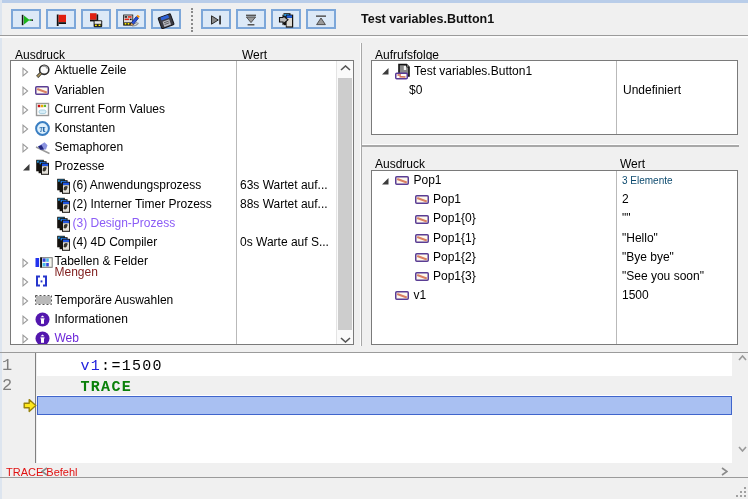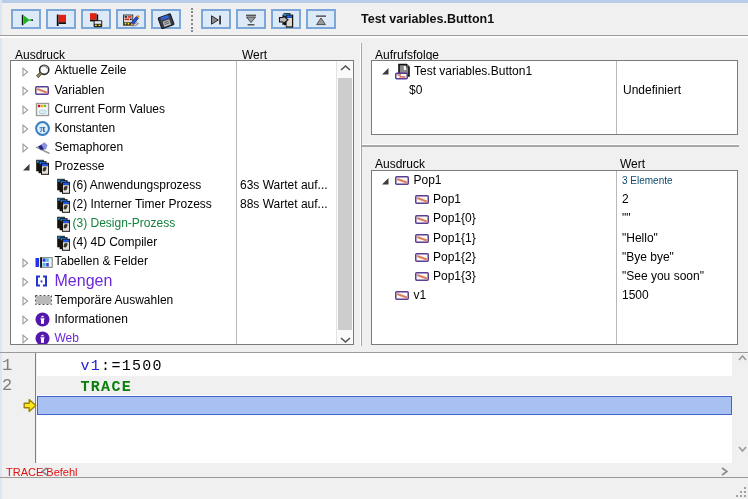--- a/index.html
+++ b/index.html
@@ -188,55 +188,56 @@
           <rect x="1.2" y="0.8" width="7.6" height="11.5" fill="#15120e"></rect>
           <rect x="2.2" y="1.6" width="5.6" height="2.2" fill="#2aa3f0"></rect>
           <rect x="3.6" y="2.2" width="8" height="12" fill="#15120e"></rect>
           <rect x="4.6" y="3" width="6" height="2.3" fill="#1f7ae8"></rect>
           <rect x="6" y="3.8" width="8" height="12" fill="#15120e"></rect>
           <rect x="7" y="4.6" width="6.1" height="2.4" fill="#2055e0"></rect>
           <rect x="7" y="7.2" width="6.1" height="7.6" fill="#e4e1da"></rect>
           <path d="M8 9 q2.2 -1.8 3.8 -0.2 l-1.2 3 q-1.6 1.2 -3 0 Z" fill="#3a372f"></path>
         </g>
       </svg></div>
-    <div style="position:absolute;left:61.5px;top:153.24999999999997px;height:19.1px;line-height:19.1px;font-size:12px;color:#15803d;white-space:nowrap;">(3) Design-Prozess</div>
+    <div style="position:absolute;left:61.5px;top:153.24999999999997px;height:19.1px;line-height:19.1px;font-size:12px;color:#8b5cf6;white-space:nowrap;">(3) Design-Prozess</div>
     <div style="position:absolute;left:45px;top:173.89999999999998px;line-height:0;"><svg width="15" height="16" viewBox="0 0 15 16" style="">
         <g>
           <rect x="1.2" y="0.8" width="7.6" height="11.5" fill="#15120e"></rect>
           <rect x="2.2" y="1.6" width="5.6" height="2.2" fill="#2aa3f0"></rect>
           <rect x="3.6" y="2.2" width="8" height="12" fill="#15120e"></rect>
           <rect x="4.6" y="3" width="6" height="2.3" fill="#1f7ae8"></rect>
           <rect x="6" y="3.8" width="8" height="12" fill="#15120e"></rect>
           <rect x="7" y="4.6" width="6.1" height="2.4" fill="#2055e0"></rect>
           <rect x="7" y="7.2" width="6.1" height="7.6" fill="#e4e1da"></rect>
           <path d="M8 9 q2.2 -1.8 3.8 -0.2 l-1.2 3 q-1.6 1.2 -3 0 Z" fill="#3a372f"></path>
         </g>
       </svg></div>
     <div style="position:absolute;left:61.5px;top:172.34999999999997px;height:19.1px;line-height:19.1px;font-size:12px;color:#000;white-space:nowrap;">(4) 4D Compiler</div>
+    <div style="position:absolute;left:229px;top:172.34999999999997px;width:106px;height:19.1px;line-height:19.1px;font-size:12px;color:#000;white-space:nowrap;overflow:hidden;">0s Warte auf S...</div>
     <div style="position:absolute;left:10.5px;top:196.49999999999997px;line-height:0;"><svg width="7" height="10" viewBox="0 0 7 10" style="">
         <path d="M1 1.2 L5.6 5 L1 8.8 Z" fill="none" stroke="#9a9a9a" stroke-width="1.1"></path>
       </svg></div>
     <div style="position:absolute;left:24px;top:195.49999999999997px;line-height:0;"><svg width="18" height="11" viewBox="0 0 18 11" style="">
         <rect x="0.5" y="1" width="3.6" height="9" fill="#2233ee"></rect>
         <rect x="5.6" y="0.7" width="11.6" height="9.6" fill="#f6f6ee" stroke="#777" stroke-width="1"></rect>
         <rect x="5.2" y="0.5" width="1.8" height="10" fill="#111"></rect>
         <rect x="7.6" y="1.4" width="3" height="3.4" fill="#3344dd"></rect>
         <rect x="11.2" y="1.4" width="2.6" height="3.4" fill="#44b8e8"></rect>
         <rect x="7.6" y="6" width="3" height="3.4" fill="#44b8e8"></rect>
         <rect x="11.2" y="6" width="2.6" height="3.4" fill="#3344dd"></rect>
       </svg></div>
     <div style="position:absolute;left:43.5px;top:191.44999999999996px;height:19.1px;line-height:19.1px;font-size:12px;color:#000;white-space:nowrap;">Tabellen &amp; Felder</div>
     <div style="position:absolute;left:10.5px;top:215.59999999999997px;line-height:0;"><svg width="7" height="10" viewBox="0 0 7 10" style="">
         <path d="M1 1.2 L5.6 5 L1 8.8 Z" fill="none" stroke="#9a9a9a" stroke-width="1.1"></path>
       </svg></div>
     <div style="position:absolute;left:24px;top:214.09999999999997px;line-height:0;"><svg width="13" height="12" viewBox="0 0 13 12" style="">
         <path d="M5 1.5 H2 V10.5 H5 M8 1.5 H11 V10.5 H8" stroke="#2636cc" stroke-width="2" fill="none"></path>
         <rect x="5.6" y="5.4" width="1.8" height="2" fill="#2636cc"></rect>
       </svg></div>
-    <div style="position:absolute;left:43.5px;top:210px;height:19.1px;line-height:19.1px;font-size:16px;color:#6d28d9;white-space:nowrap;">Mengen</div>
+    <div style="position:absolute;left:43.5px;top:202px;height:19.1px;line-height:19.1px;font-size:12px;color:#7f1d1d;white-space:nowrap;">Mengen</div>
     <div style="position:absolute;left:10.5px;top:234.69999999999996px;line-height:0;"><svg width="7" height="10" viewBox="0 0 7 10" style="">
         <path d="M1 1.2 L5.6 5 L1 8.8 Z" fill="none" stroke="#9a9a9a" stroke-width="1.1"></path>
       </svg></div>
     <div style="position:absolute;left:24px;top:234.19999999999996px;line-height:0;"><svg width="17" height="10" viewBox="0 0 17 10" style="">
         <rect x="1" y="1" width="15" height="8" fill="#b9b9b9"></rect>
         <rect x="0.5" y="0.5" width="16" height="9" fill="none" stroke="#555" stroke-width="1" stroke-dasharray="2,2"></rect>
       </svg></div>
     <div style="position:absolute;left:43.5px;top:229.64999999999995px;height:19.1px;line-height:19.1px;font-size:12px;color:#000;white-space:nowrap;">Temporäre Auswahlen</div>
     <div style="position:absolute;left:10.5px;top:253.79999999999995px;line-height:0;"><svg width="7" height="10" viewBox="0 0 7 10" style="">
         <path d="M1 1.2 L5.6 5 L1 8.8 Z" fill="none" stroke="#9a9a9a" stroke-width="1.1"></path>

